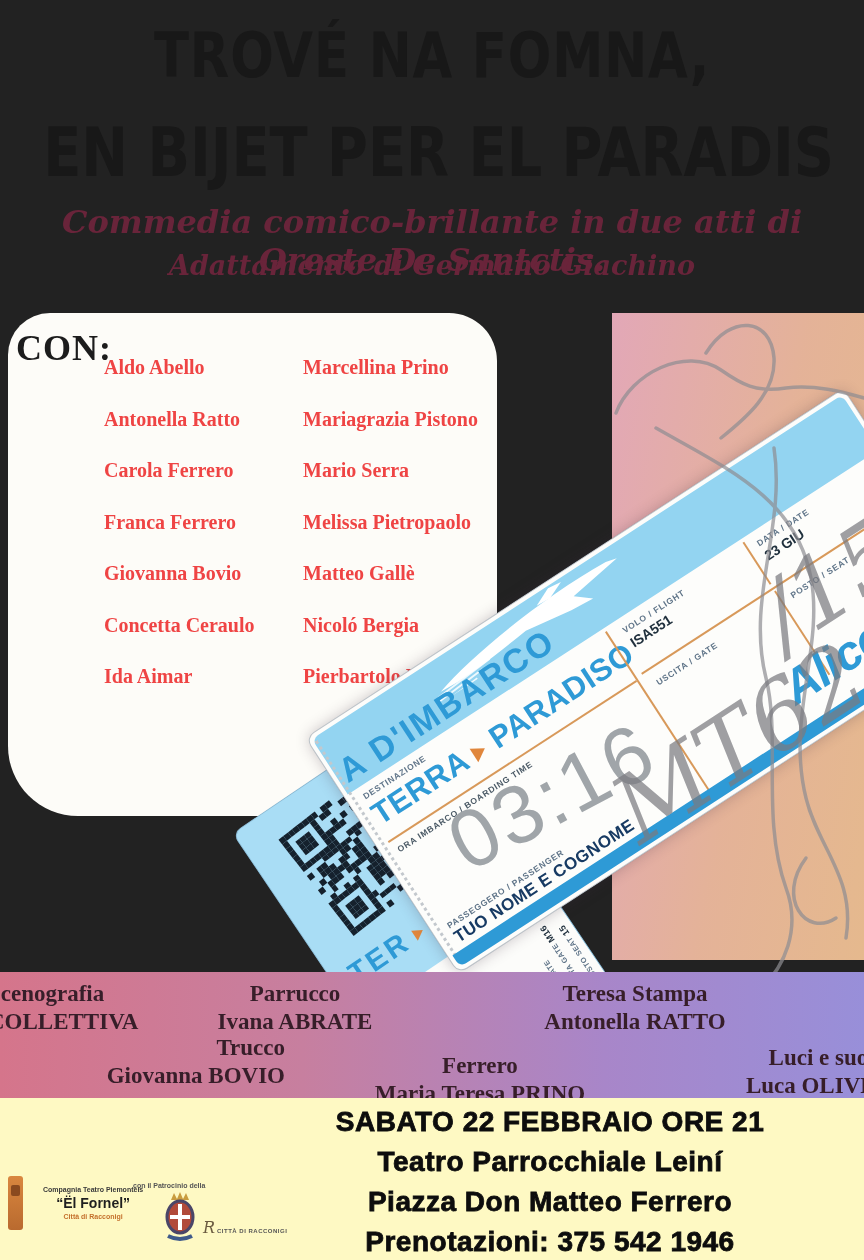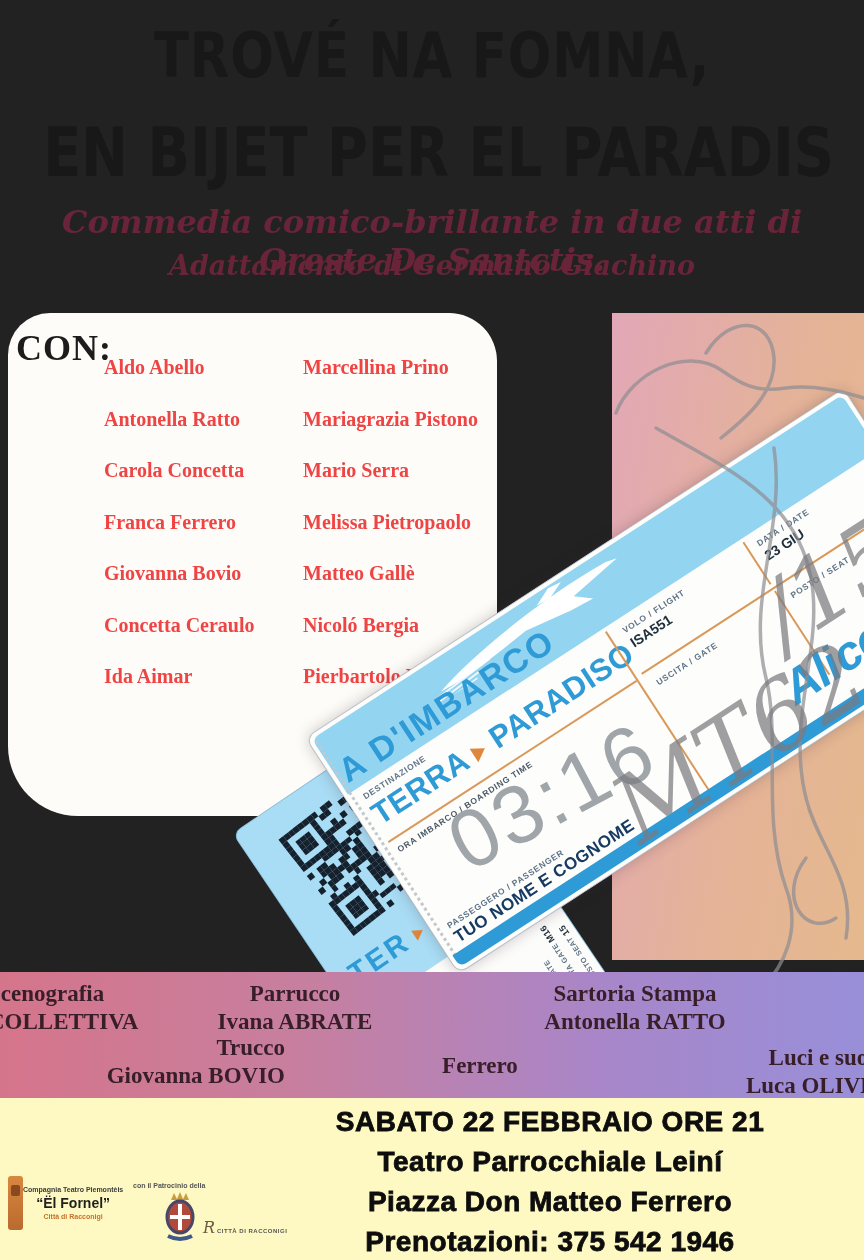--- a/index.html
+++ b/index.html
@@ -104,21 +104,21 @@
   .c-parrucco{left:170px;top:8px;width:250px;text-align:center;}
   .c-addetta{left:490px;top:8px;width:290px;text-align:center;}
   .c-trucco{left:55px;top:62px;width:230px;text-align:right;}
   .c-sartoria{left:350px;top:80px;width:260px;text-align:center;}
   .c-luci{left:718px;top:72px;width:220px;text-align:center;}
   
   .bottom{position:absolute;left:0;top:1098px;width:864px;height:162px;background:#fef9c3;z-index:7;}
   .event{position:absolute;left:230px;top:4px;width:640px;text-align:center;
     font-weight:700;font-size:28px;line-height:40px;color:#0d0d0d;
     -webkit-text-stroke:.8px #0d0d0d;letter-spacing:.5px;}
-  .logo-fornel{position:absolute;left:8px;top:78px;display:flex;gap:0;align-items:center;}
+  .logo-fornel{position:absolute;left:8px;top:78px;display:flex;gap:20px;align-items:center;}
   .stove{width:15px;height:54px;background:linear-gradient(#d9873f,#b96a2f);border-radius:3px;position:relative;}
   .stove:after{content:"";position:absolute;left:3px;top:9px;width:9px;height:11px;background:#8a4a1f;border-radius:2px;}
   .fornel-text{text-align:center;}
   .fornel-l1{font-size:7px;font-weight:700;color:#3a3a3a;}
   .fornel-l2{font-size:14px;font-weight:800;color:#1f1f1f;margin:2px 0;}
   .fornel-l3{font-size:7px;font-weight:700;color:#c4702c;}
   .logo-pat{position:absolute;left:133px;top:80px;width:160px;height:70px;font-size:7px;color:#555;}
   .pat-top{position:absolute;left:0;top:4px;font-weight:700;}
   .crest{position:absolute;left:30px;top:12px;}
   .pat-right{position:absolute;left:70px;top:40px;white-space:nowrap;}
@@ -135,21 +135,21 @@
   <div class="sub1">Commedia comico-brillante in due atti di Oreste De Santctis.</div>
   <div class="sub2">Adattamento di Germano Giachino</div>
 
   <div class="inner-panel"></div>
 
   <div class="cast-panel">
     <div class="con-label">CON:</div>
     <div class="cast-col col1">
       <span class="name">Aldo Abello</span>
       <span class="name">Antonella Ratto</span>
-      <span class="name">Carola Concetta</span>
+      <span class="name">Carola Ferrero</span>
       <span class="name">Franca Ferrero</span>
       <span class="name">Giovanna Bovio</span>
       <span class="name">Concetta Ceraulo</span>
       <span class="name">Ida Aimar</span>
     </div>
     <div class="cast-col col2">
       <span class="name">Marcellina Prino</span>
       <span class="name">Mariagrazia Pistono</span>
       <span class="name">Mario Serra</span>
       <span class="name">Melissa Pietropaolo</span>
@@ -687,29 +687,30 @@
   <div class="credits">
     <div class="credit c-scenografia">
       <div>Scenografia</div>
       <div>COLLETTIVA</div>
     </div>
     <div class="credit c-parrucco">
       <div>Parrucco</div>
       <div>Ivana ABRATE</div>
     </div>
     <div class="credit c-addetta">
-      <div>Sartoria Stampa</div>
+      <div>Teresa Stampa</div>
       <div>Antonella RATTO</div>
     </div>
     <div class="credit c-trucco">
       <div>Trucco</div>
       <div>Giovanna BOVIO</div>
     </div>
     <div class="credit c-sartoria">
       <div>Ferrero</div>
+      <div>Maria Teresa PRINO</div>
     </div>
     <div class="credit c-luci">
       <div>Luci e suoni</div>
       <div>Luca OLIVERO</div>
     </div>
   </div>
 
   <div class="bottom">
     <div class="event">
       <div>SABATO 22 FEBBRAIO ORE 21</div>

